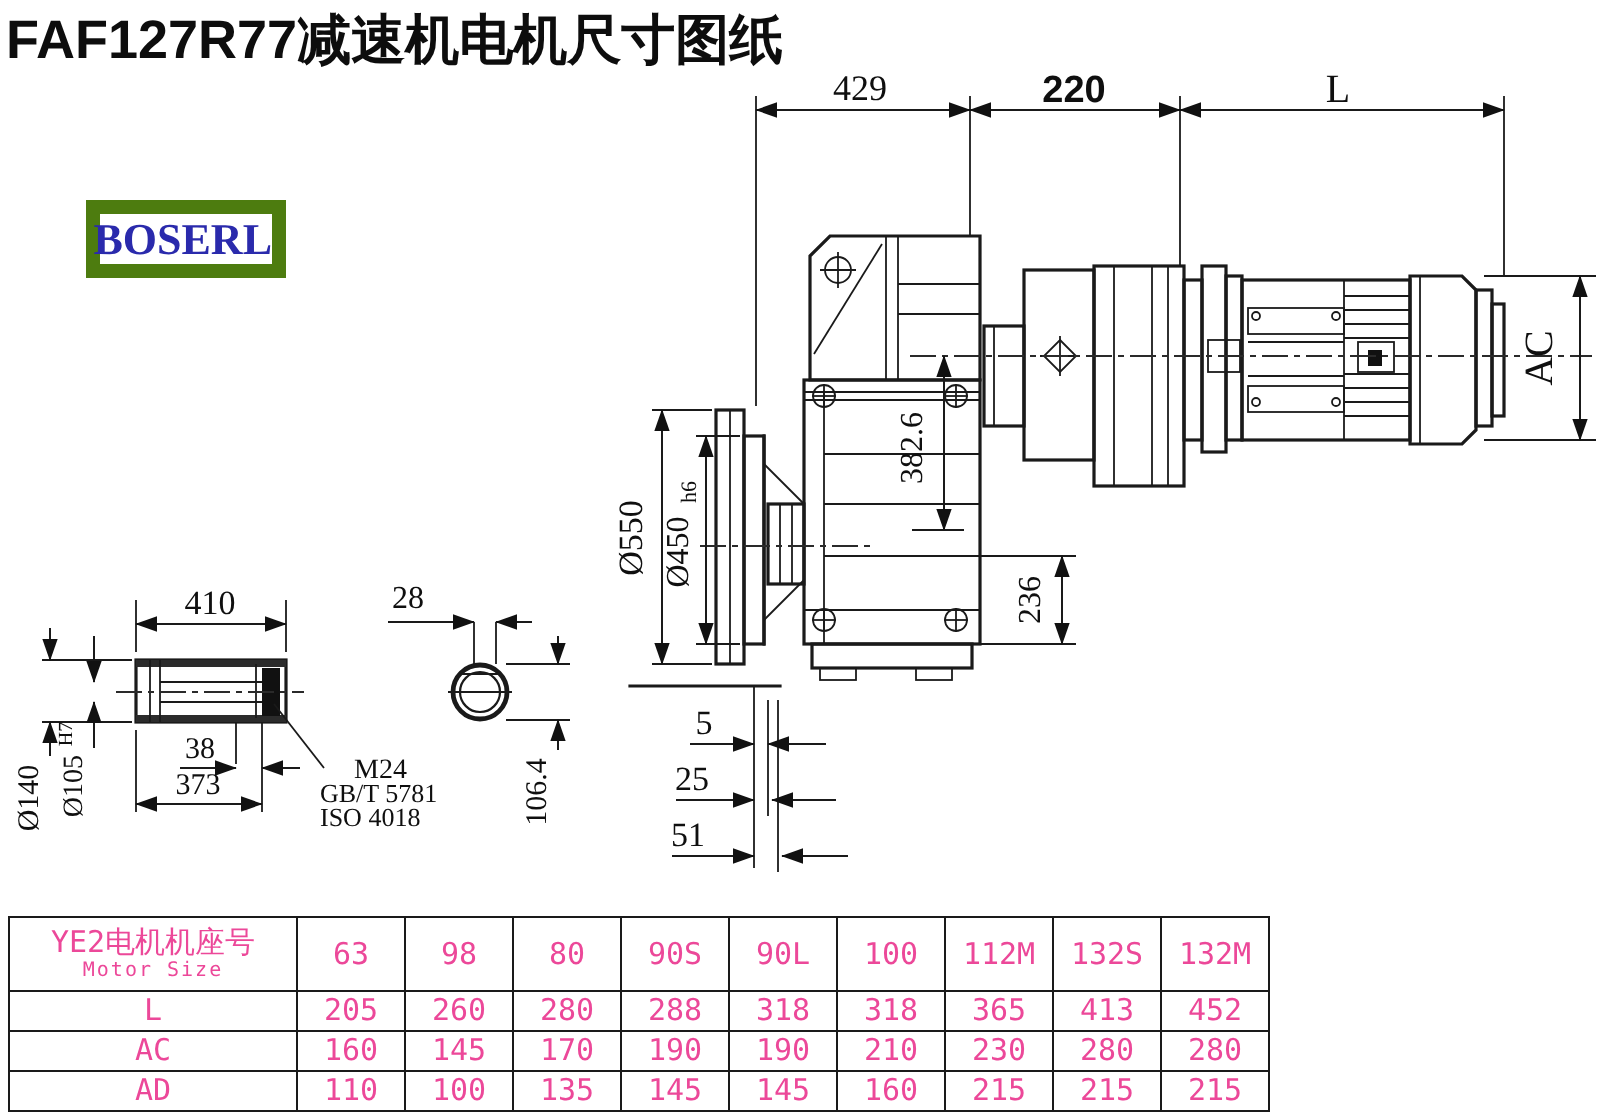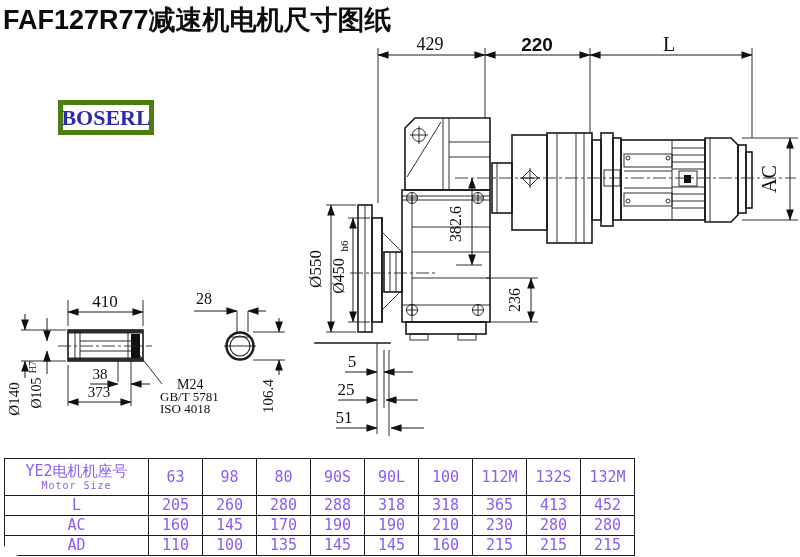--- a/index.html
+++ b/index.html
@@ -1,35 +1,35 @@
 <!DOCTYPE html>
 <html><head>
 <meta charset="utf-8">
 <style>
   html,body{margin:0;padding:0;background:#ffffff;}
   #page{position:relative;width:800px;height:557px;background:#fff;overflow:hidden;
-        font-family:"Liberation Sans",sans-serif;color:#111;border-radius:25px;}
+        font-family:"Liberation Sans",sans-serif;color:#111;}
   .title{position:absolute;left:3px;top:2px;font-size:27px;font-weight:bold;
          letter-spacing:0px;color:#0d0d0d;white-space:nowrap;}
   .logo{position:absolute;left:43px;top:100px;width:86px;height:25px;
-        border:5px solid #4d7c0f;display:flex;align-items:center;justify-content:center;margin-left:15px;}
+        border:7px solid #4d7c0f;display:flex;align-items:center;justify-content:flex-end;}
   .logo span{font-family:"Liberation Serif",serif;font-weight:bold;font-size:22px;
         color:#2a2aac;letter-spacing:0px;line-height:1;}
   svg{position:absolute;left:0;top:0;}
   svg .ln{stroke:#1a1a1a;stroke-width:1.6;fill:none;stroke-linecap:square;}
   svg .tn{stroke:#1a1a1a;stroke-width:0.9;fill:none;}
   svg .dm{stroke:#1a1a1a;stroke-width:1;fill:none;}
   svg .ax{stroke:#2a2a2a;stroke-width:0.9;fill:none;stroke-dasharray:13 3 3 3;}
   svg text{fill:#0f0f0f;font-family:"Liberation Serif",serif;stroke:none;}
   svg text.bold220{font-family:"Liberation Sans",sans-serif;font-weight:bold;}
   
   .tbl{position:absolute;left:4px;top:458px;border-collapse:collapse;table-layout:fixed;
        font-family:"DejaVu Sans Mono",monospace;}
   .tbl td{border:1.6px solid #1a1a1a;text-align:center;vertical-align:middle;
-       padding:0;font-size:15px;color:#8b5cf6;height:19px;line-height:1.0;}
+       padding:0;font-size:15px;color:#ec4899;height:19px;line-height:1.0;}
   .tbl tr.hdr td{height:36px;}
   .hcn{font-size:15px;line-height:1.15;}
   .hen{font-size:10px;line-height:1.15;letter-spacing:1px;}
 </style>
 </head>
 <body>
 
 <div id="page">
 
   <div class="title">FAF127R77减速机电机尺寸图纸</div>

